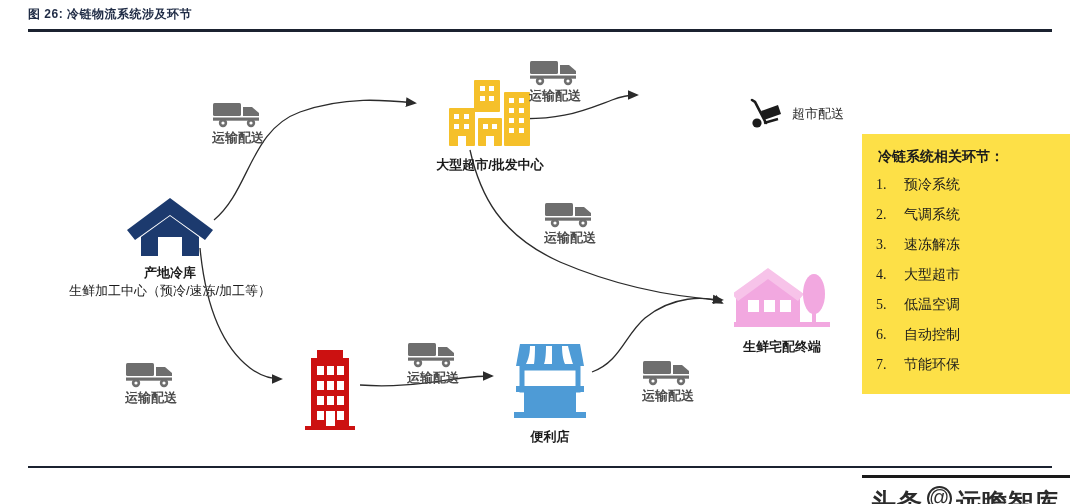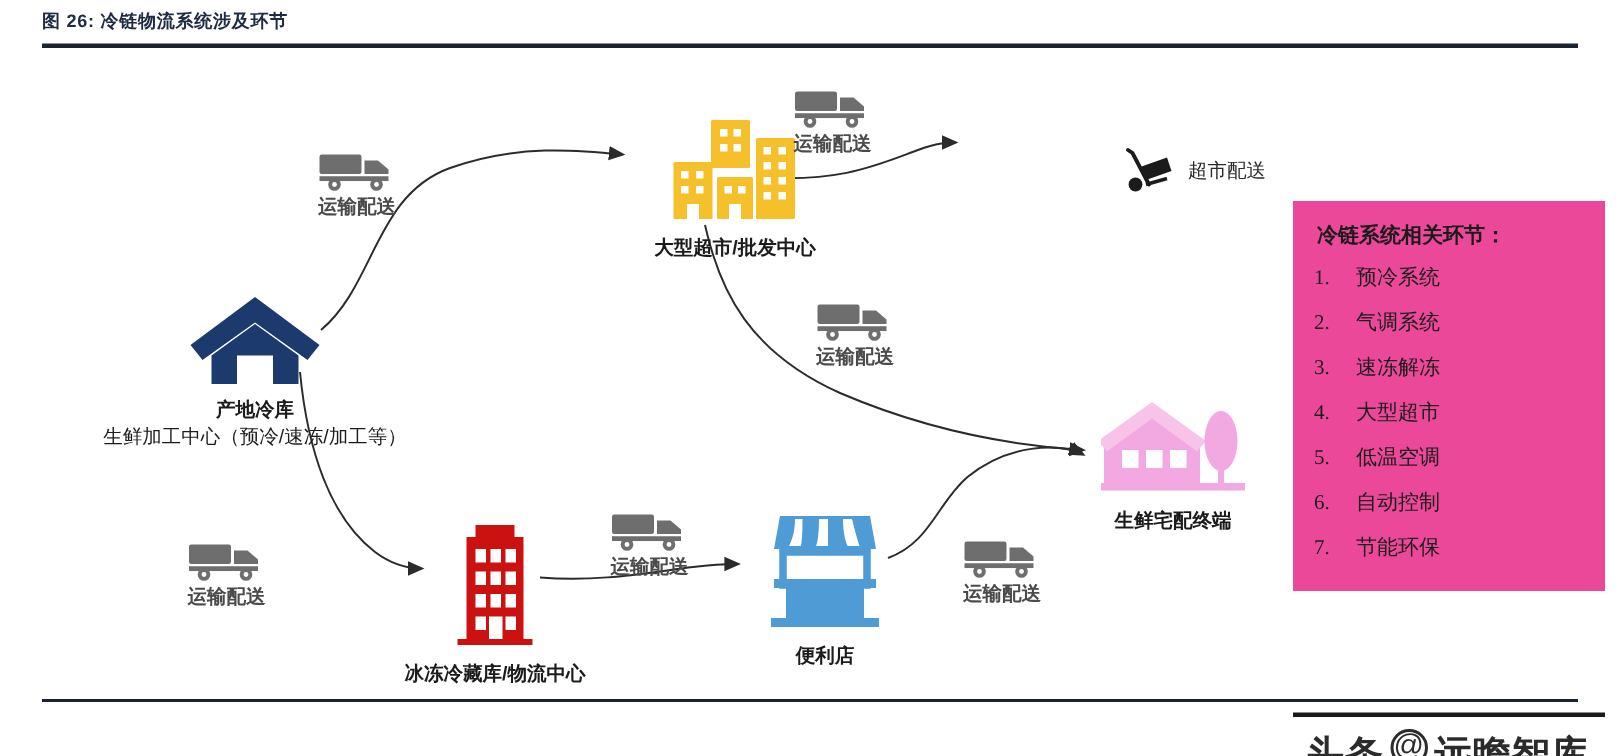--- a/index.html
+++ b/index.html
@@ -39,21 +39,21 @@
 
   
   .tnode{position:absolute;text-align:center;width:110px;}
   .tnode .tlabel{font-size:13px;color:#4b4b4b;white-space:nowrap;margin-top:1px;font-weight:bold;}
 
   
   .sidecap{position:absolute;display:flex;align-items:center;gap:10px;}
   .sidecap .sctext{font-size:13px;color:#2a2a2a;white-space:nowrap;}
 
   
-  #panel{position:absolute;left:862px;top:134px;width:208px;height:260px;background:#ec4899;}
+  #panel{position:absolute;left:862px;top:134px;width:208px;height:260px;background:#fde047;}
   #panel-title{position:absolute;left:16px;top:14px;font-size:14px;font-weight:bold;color:#1b1b1b;white-space:nowrap;}
   #panel-list{position:absolute;left:14px;top:42px;width:190px;margin:0;padding:0;list-style:none;}
   #panel-list li{display:flex;align-items:baseline;gap:10px;height:30px;}
   #panel-list li .pnum{font-size:14px;color:#1b1b1b;width:18px;text-align:left;
                        font-family:"Liberation Serif","DejaVu Serif",serif;}
   #panel-list li .ptext{font-size:14px;color:#1b1b1b;white-space:nowrap;}
 </style>
 </head>
 <body>
 
@@ -142,21 +142,20 @@
           <rect x="28" y="33" width="7" height="9"></rect>
           <rect x="38" y="33" width="7" height="9"></rect>
         <rect x="18" y="48" width="7" height="9"></rect>
           <rect x="28" y="48" width="7" height="9"></rect>
           <rect x="38" y="48" width="7" height="9"></rect>
         <rect x="18" y="63" width="7" height="9"></rect>
           <rect x="38" y="63" width="7" height="9"></rect>
         <rect x="27" y="63" width="9" height="15"></rect>
       </g>
     </svg>
-    <div class="nlabel" style="margin-top:8px;">冰冻冷藏库/物流中心</div>
   </div>
 
   <div class="node" style="left:495px;top:340px;width:110px;">
     <svg width="72" height="80" viewBox="0 0 72 80" style="display:block;margin:0 auto;">
       <path d="M6 4 H66 L70 26 H2 Z" fill="#4e9bd6"></path>
       <g fill="#ffffff">
         <path d="M16 6 C16 16 13 22 12 24 L20 24 C21 18 21 10 21 6 Z"></path>
         <path d="M32 6 C32 16 31 22 30 24 L38 24 C38 18 38 10 38 6 Z"></path>
         <path d="M48 6 C48 16 50 22 51 24 L59 24 C57 18 55 10 54 6 Z"></path>
       </g>

